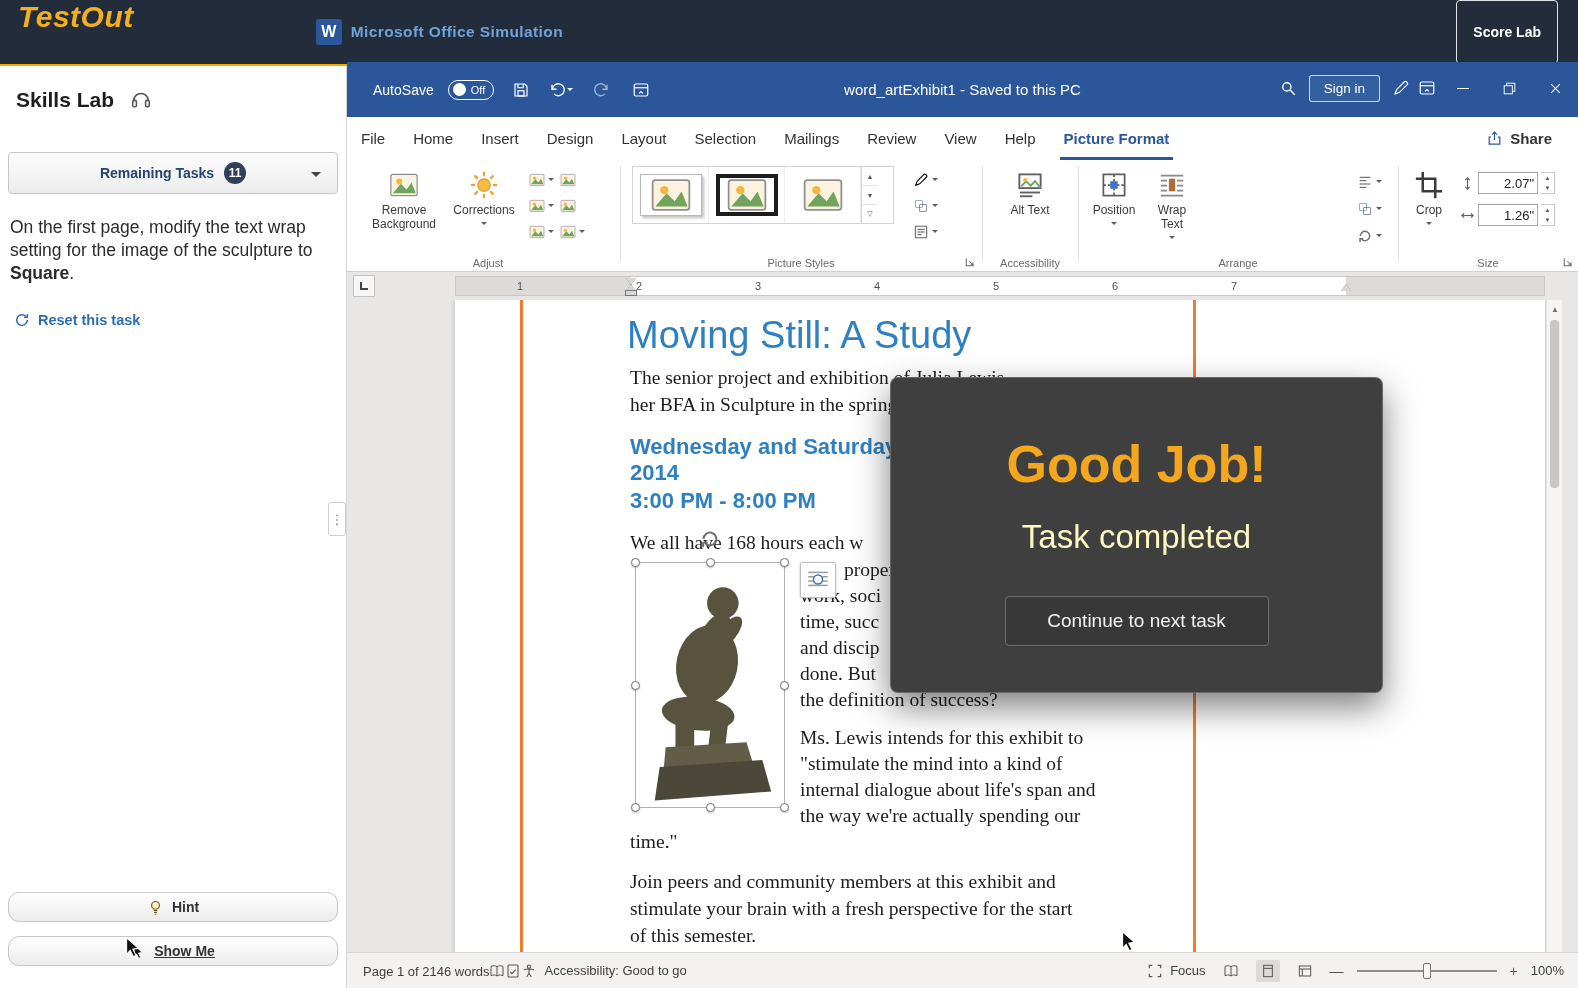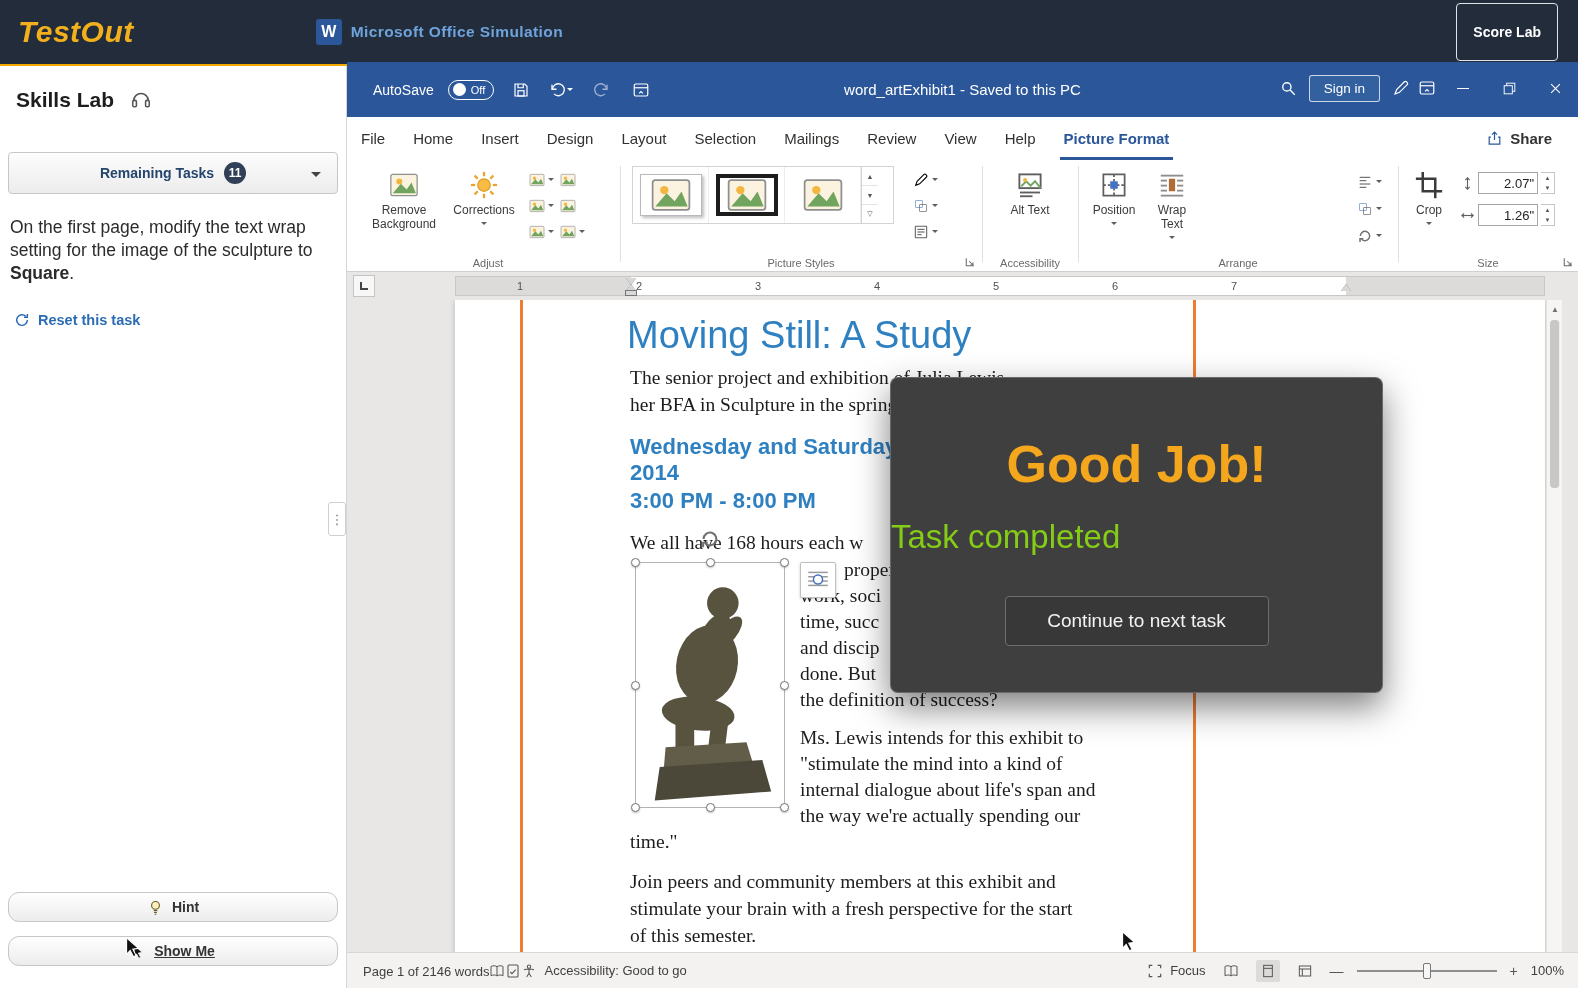--- a/index.html
+++ b/index.html
@@ -1,21 +1,21 @@
 <!DOCTYPE html>
 <html><head>
 <meta charset="utf-8">
 <style>
   * { margin:0; padding:0; box-sizing:border-box; }
   html,body { width:1578px; height:988px; overflow:hidden; }
   body { position:relative; font-family:"Liberation Sans",sans-serif; background:#fff; }
 
   
   .topbar { position:absolute; left:0; top:0; width:1578px; height:68px; background:#222c3a;
-            border-bottom:4px solid #f2a900; display:flex; align-items:center; }
+            border-bottom:4px solid #f2a900; display:flex; }
   .brand { font-size:30px; font-weight:800; font-style:italic; color:#f2b01c; margin-left:18px; letter-spacing:.5px; }
   .apphead { display:flex; align-items:center; gap:9px; margin-left:182px; }
   .word-ic { width:26px; height:26px; background:#2b579a; border-radius:3px; color:#fff; font-weight:700;
              font-size:16px; display:flex; align-items:center; justify-content:center; }
   .appname { color:#6fa3dc; font-size:15.5px; font-weight:700; letter-spacing:.4px; }
   .scorebtn { margin-left:auto; margin-right:20px; color:#fff; font-size:14px; font-weight:600;
               border:1px solid #dfe3ea; border-radius:4px; padding:20px 16px; background:transparent; cursor:pointer; }
 
   
   .sidebar { position:absolute; left:0; top:66px; width:347px; bottom:0; background:#fff; border-right:1px solid #d6d6d6; }
@@ -147,21 +147,21 @@
   .zoomslider .track { position:absolute; left:0; right:0; top:9px; height:2px; background:#8f8f8f; }
   .zoomslider .notch { position:absolute; left:50%; top:5px; width:1px; height:10px; background:#8f8f8f; }
   .zoomslider .zthumb { position:absolute; left:50%; top:2px; width:8px; height:16px; transform:translateX(-50%);
                         background:#f6f6f6; border:1px solid #777; border-radius:2px; }
   .zbtn { font-size:14px; color:#555; cursor:pointer; }
 
   
   .modal { position:absolute; left:890px; top:377px; width:493px; height:316px; background:#3f3f3f;
            border:1px solid rgba(255,255,255,.22); border-radius:8px; box-shadow:0 14px 34px rgba(0,0,0,.5); z-index:50; }
   .modal .mt { position:absolute; top:56px; left:0; right:0; text-align:center; font-size:52px; font-weight:800; color:#f4a71d; }
-  .modal .ms { position:absolute; top:140px; left:0; right:0; text-align:left; font-size:33px; color:#84cc16; }
+  .modal .ms { position:absolute; top:140px; left:0; right:0; text-align:center; font-size:33px; color:#fef9c3; }
   .modal .mb { position:absolute; top:218px; left:50%; transform:translateX(-50%); width:264px; height:50px;
                background:#383838; border:1px solid #6e6e6e; border-radius:4px; color:#f2f2f2; font-size:19px;
                display:flex; align-items:center; justify-content:center; cursor:pointer; }
 
   .cursor { position:absolute; width:22px; height:22px; z-index:70; pointer-events:none; }
 </style>
 </head>
 <body>
 
 <svg width="0" height="0" style="position:absolute">

